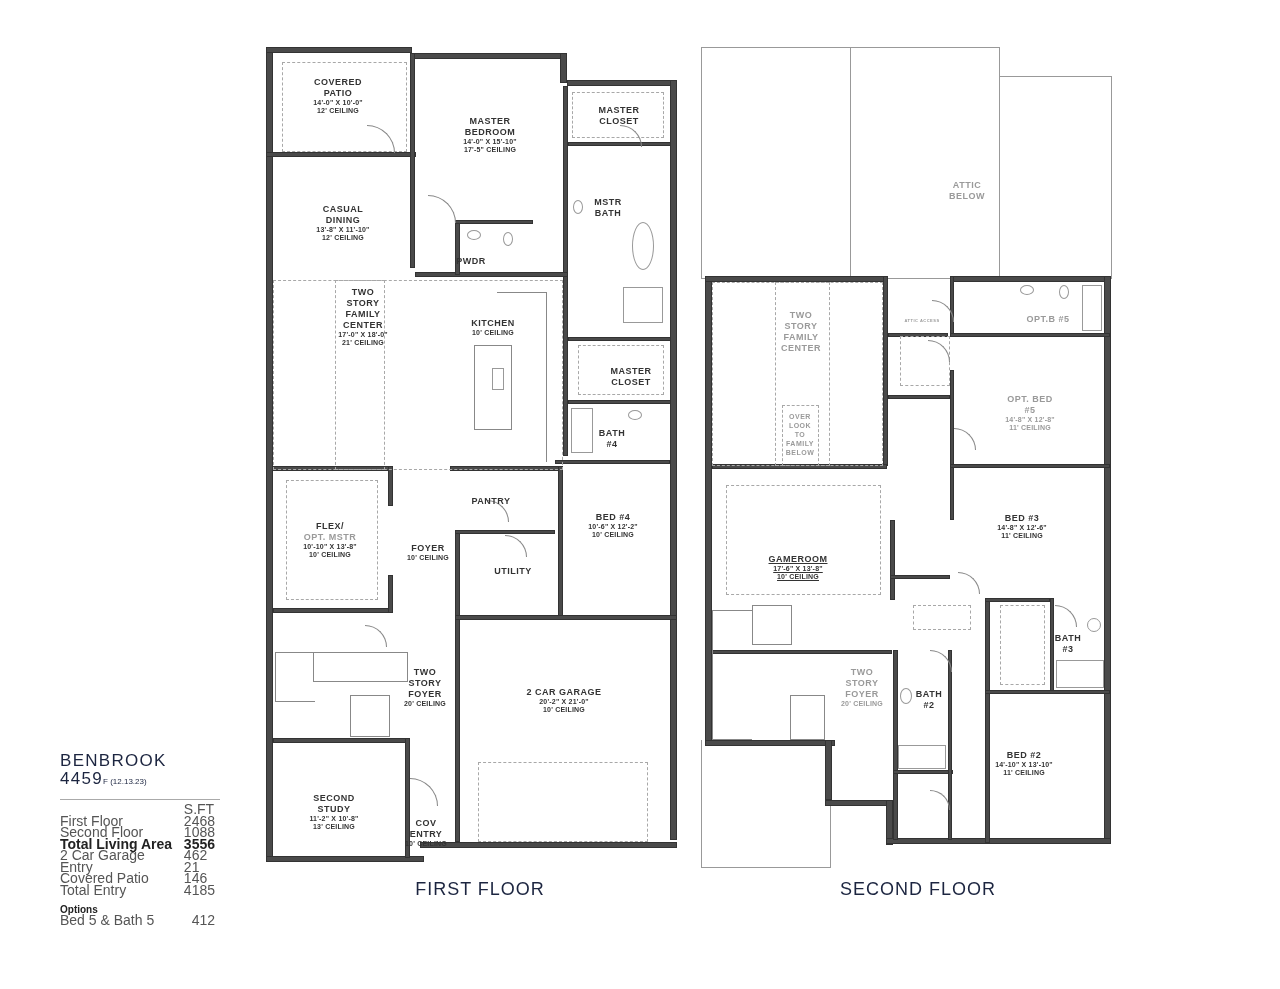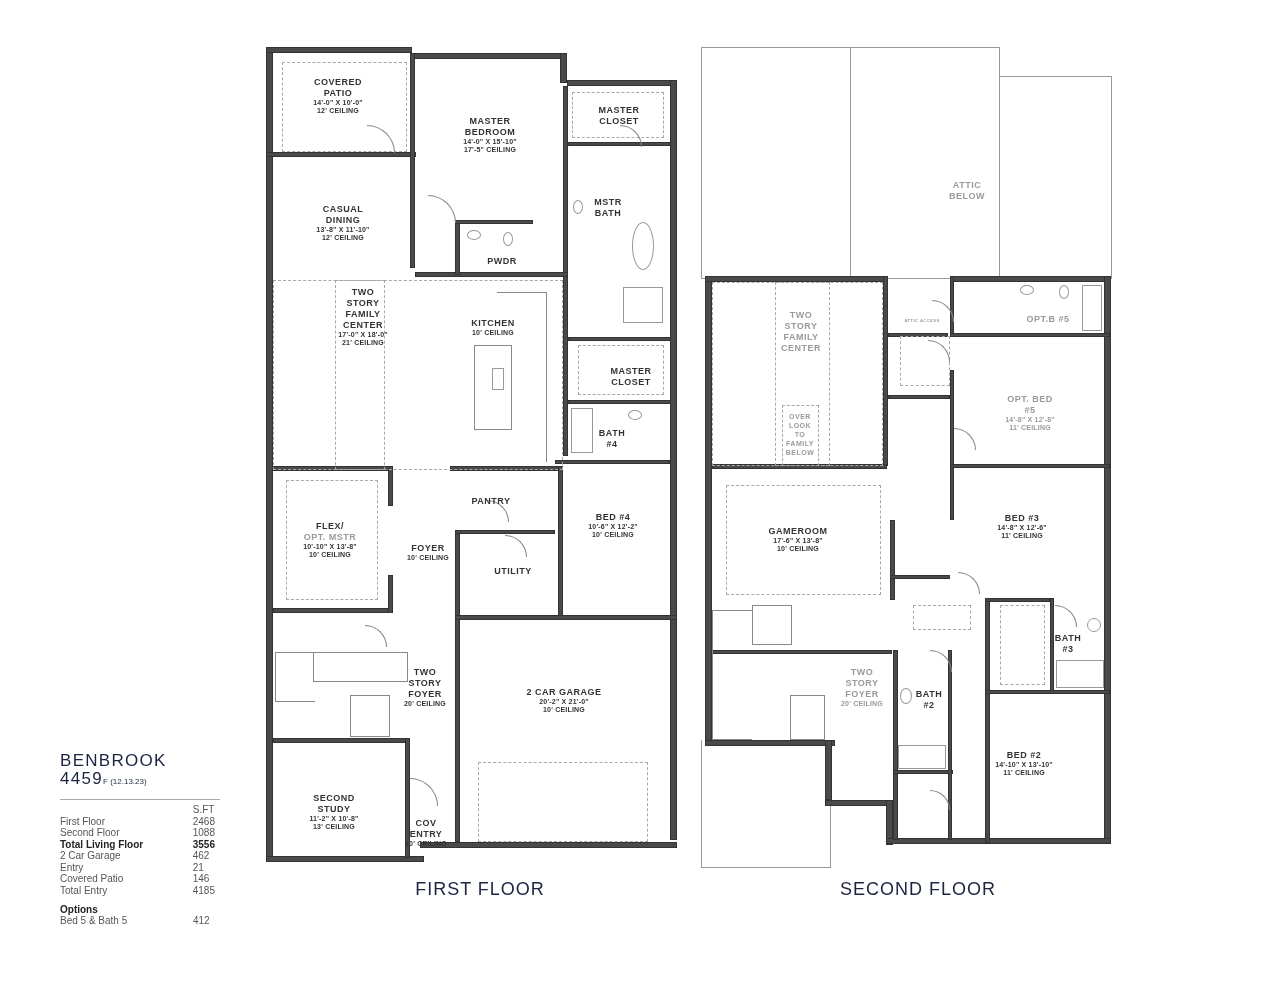--- a/index.html
+++ b/index.html
@@ -10,21 +10,21 @@
   .room { position:absolute; text-align:center; font-weight:bold; font-size:9px; line-height:11px; letter-spacing:0.5px; color:#333; transform:translateX(-50%); white-space:nowrap; }
   .room .dim { font-size:7px; line-height:8px; font-weight:bold; letter-spacing:0.2px; }
   .room.light { color:#9a9a9a; }
   .room .gray { color:#9a9a9a; }
   .floor-title { position:absolute; font-size:18px; letter-spacing:1px; color:#1c2540; transform:translateX(-50%); white-space:nowrap; }
   .legend { position:absolute; left:60px; top:752px; width:160px; }
   .legend .name { font-size:17px; letter-spacing:1.3px; color:#1c2540; line-height:18px; }
   .legend .num { font-size:17px; letter-spacing:1.3px; color:#1c2540; line-height:18px; }
   .legend .num small { font-size:8px; letter-spacing:0; }
   .legend hr { border:0; border-top:1px solid #aaa; margin:8px 0 4px 0; }
-  .legend table { border-collapse:collapse; width:155px; font-size:10px; color:#555; }
+  .legend table { border-collapse:collapse; width:155px; font-size:14px; color:#555; }
   .legend td { padding:0; line-height:11.5px; }
   .legend td.v { text-align:left; width:22px; }
   .legend tr.bold td { font-weight:bold; color:#222; }
   .legend .opt { margin-top:8px; font-weight:bold; font-size:10px; color:#222; }
   .door { position:absolute; border:1px solid #888; border-radius:0 100% 0 0; box-sizing:border-box; border-left:none; border-bottom:none; }
   .fixture { position:absolute; border:1px solid #999; border-radius:50%; box-sizing:border-box; }
   .fixbox { position:absolute; border:1px solid #999; box-sizing:border-box; }
 </style>
 </head>
 <body>
@@ -41,21 +41,21 @@
         </tr>
     <tr>
           <td>First Floor</td>
           <td class="v">2468</td>
         </tr>
     <tr>
           <td>Second Floor</td>
           <td class="v">1088</td>
         </tr>
     <tr class="bold">
-          <td>Total Living Floor</td>
+          <td>Total Living Area</td>
           <td class="v">3556</td>
         </tr>
     <tr>
           <td>2 Car Garage</td>
           <td class="v">462</td>
         </tr>
     <tr>
           <td>Entry</td>
           <td class="v">21</td>
         </tr>
@@ -164,21 +164,21 @@
   <div class="room" style="left:608px;top:197px;">
     <div>MSTR</div>
       <div>BATH</div>
   </div>
   <div class="room" style="left:343px;top:204px;">
     <div>CASUAL</div>
       <div>DINING</div>
     <div class="dim">13'-8" X 11'-10"</div>
       <div class="dim">12' CEILING</div>
   </div>
-  <div class="room" style="left:502px;top:256px;">
+  <div class="room" style="left:471px;top:256px;">
     <div>PWDR</div>
   </div>
   <div class="room" style="left:363px;top:287px;">
     <div>TWO</div>
       <div>STORY</div>
     <div>FAMILY</div>
       <div>CENTER</div>
     <div class="dim">17'-0" X 18'-0"</div>
       <div class="dim">21' CEILING</div>
   </div>
@@ -327,21 +327,21 @@
   </div>
   <div class="room light" style="left:1048px;top:314px;">
     <div>OPT.B #5</div>
   </div>
   <div class="room light" style="left:1030px;top:394px;">
     <div>OPT. BED</div>
       <div>#5</div>
     <div class="dim">14'-8" X 12'-8"</div>
       <div class="dim">11' CEILING</div>
   </div>
-  <div class="room" style="left:798px;top:526px;">
+  <div class="room" style="left:798px;top:554px;text-decoration:underline;">
     <div>GAMEROOM</div>
     <div class="dim">17'-6" X 13'-8"</div>
       <div class="dim">10' CEILING</div>
   </div>
   <div class="room" style="left:1022px;top:513px;">
     <div>BED #3</div>
     <div class="dim">14'-8" X 12'-6"</div>
       <div class="dim">11' CEILING</div>
   </div>
   <div class="room" style="left:1068px;top:633px;">

